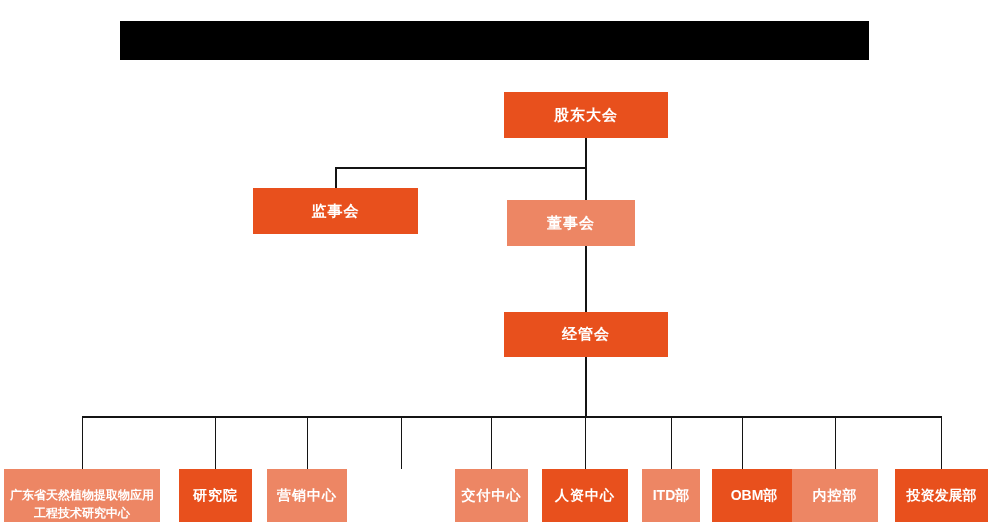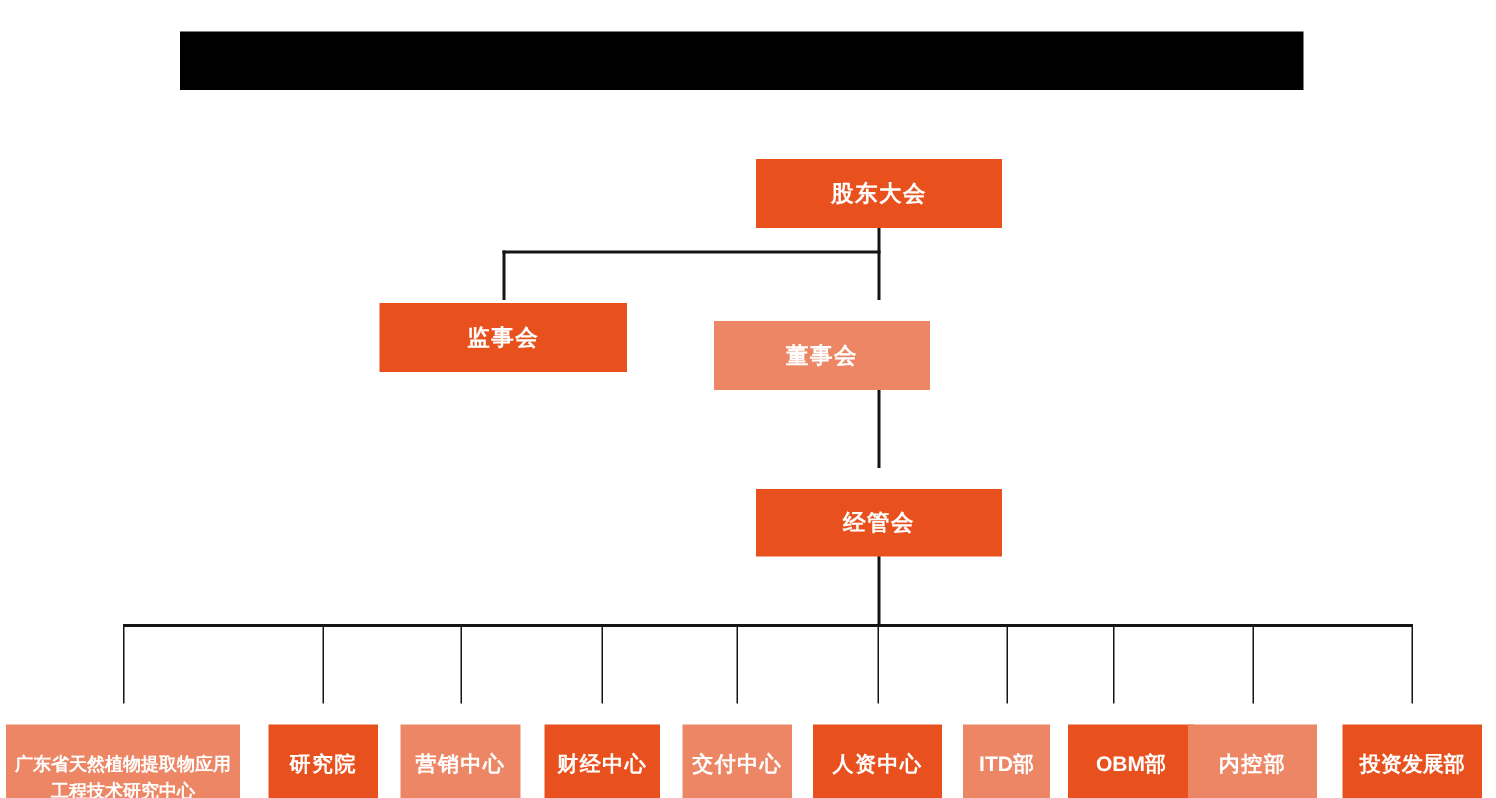--- a/index.html
+++ b/index.html
@@ -23,21 +23,20 @@
   .node {
     position: absolute;
     display: flex;
     align-items: center;
     justify-content: center;
     color: #ffffff;
     font-weight: bold;
     text-align: center;
     box-sizing: border-box;
     letter-spacing: 1px;
-    margin-top: 14px;
   }
   .primary   { background: #e8501d; }
   .secondary { background: #ed8664; }
   .lvl-box {
     height: 46px;
     font-size: 15px;
   }
   .dept {
     top: 469px;
     height: 53px;
@@ -79,39 +78,36 @@
   <div class="line" style="left:835px; top:417px; width:1px; height:52px;"></div>
   <div class="line" style="left:941px; top:417px; width:1px; height:52px;"></div>
 
   <div class="node primary lvl-box" style="left:504px; top:92px; width:164px;">
     <span>股东大会</span>
   </div>
 
   <div class="node primary lvl-box" style="left:253px; top:188px; width:165px;">
     <span>监事会</span>
   </div>
-  <div class="node secondary lvl-box" style="left:476px; top:200px; width:144px;">
+  <div class="node secondary lvl-box" style="left:507px; top:200px; width:128px;">
     <span>董事会</span>
   </div>
 
   <div class="node primary lvl-box" style="left:504px; top:312px; width:164px; height:45px;">
     <span>经管会</span>
   </div>
 
   <div class="node secondary dept dept-small" style="left:4px; width:156px;align-items:flex-end;">
     <span>广东省天然植物提取物应用工程技术研究中心</span>
   </div>
   <div class="node primary dept" style="left:179px; width:73px;">
     <span>研究院</span>
   </div>
   <div class="node secondary dept" style="left:267px; width:80px;">
     <span>营销中心</span>
-  </div>
-  <div class="node primary dept" style="left:363px; width:77px;">
-    <span>财经中心</span>
   </div>
   <div class="node secondary dept" style="left:455px; width:73px;">
     <span>交付中心</span>
   </div>
   <div class="node primary dept" style="left:542px; width:86px;">
     <span>人资中心</span>
   </div>
   <div class="node secondary dept" style="left:642px; width:58px; letter-spacing:0;">
     <span>ITD部</span>
   </div>

